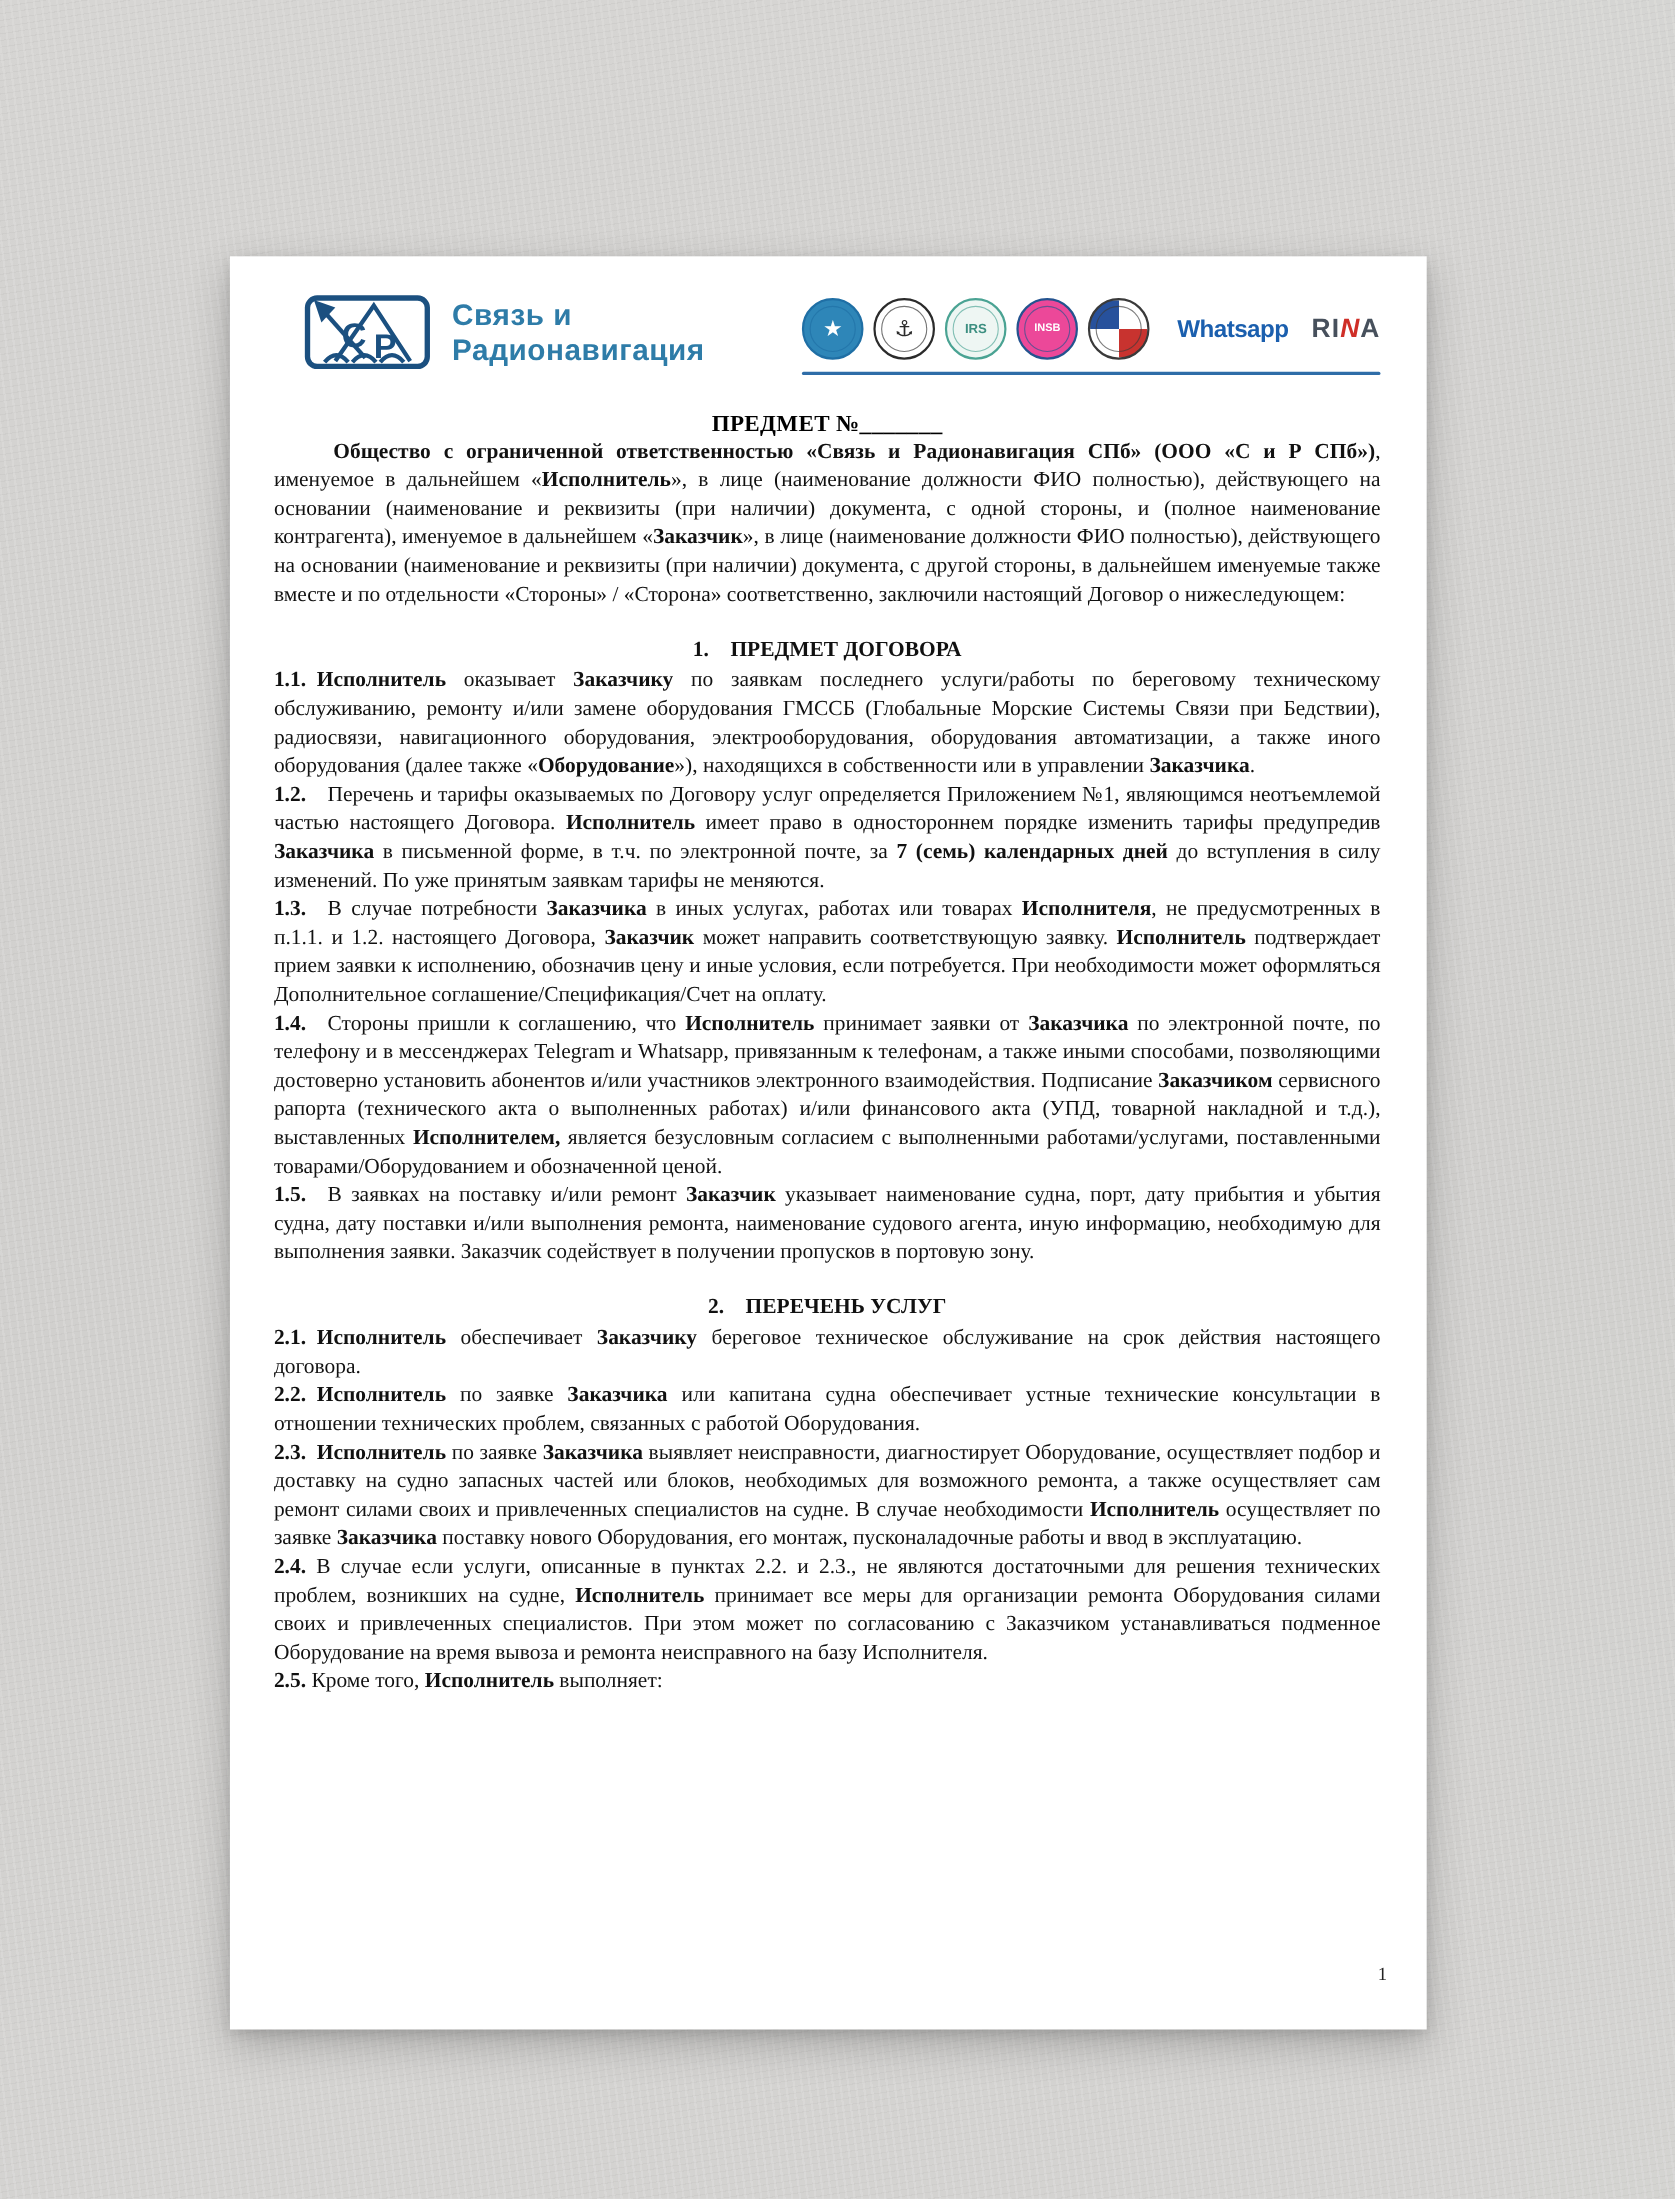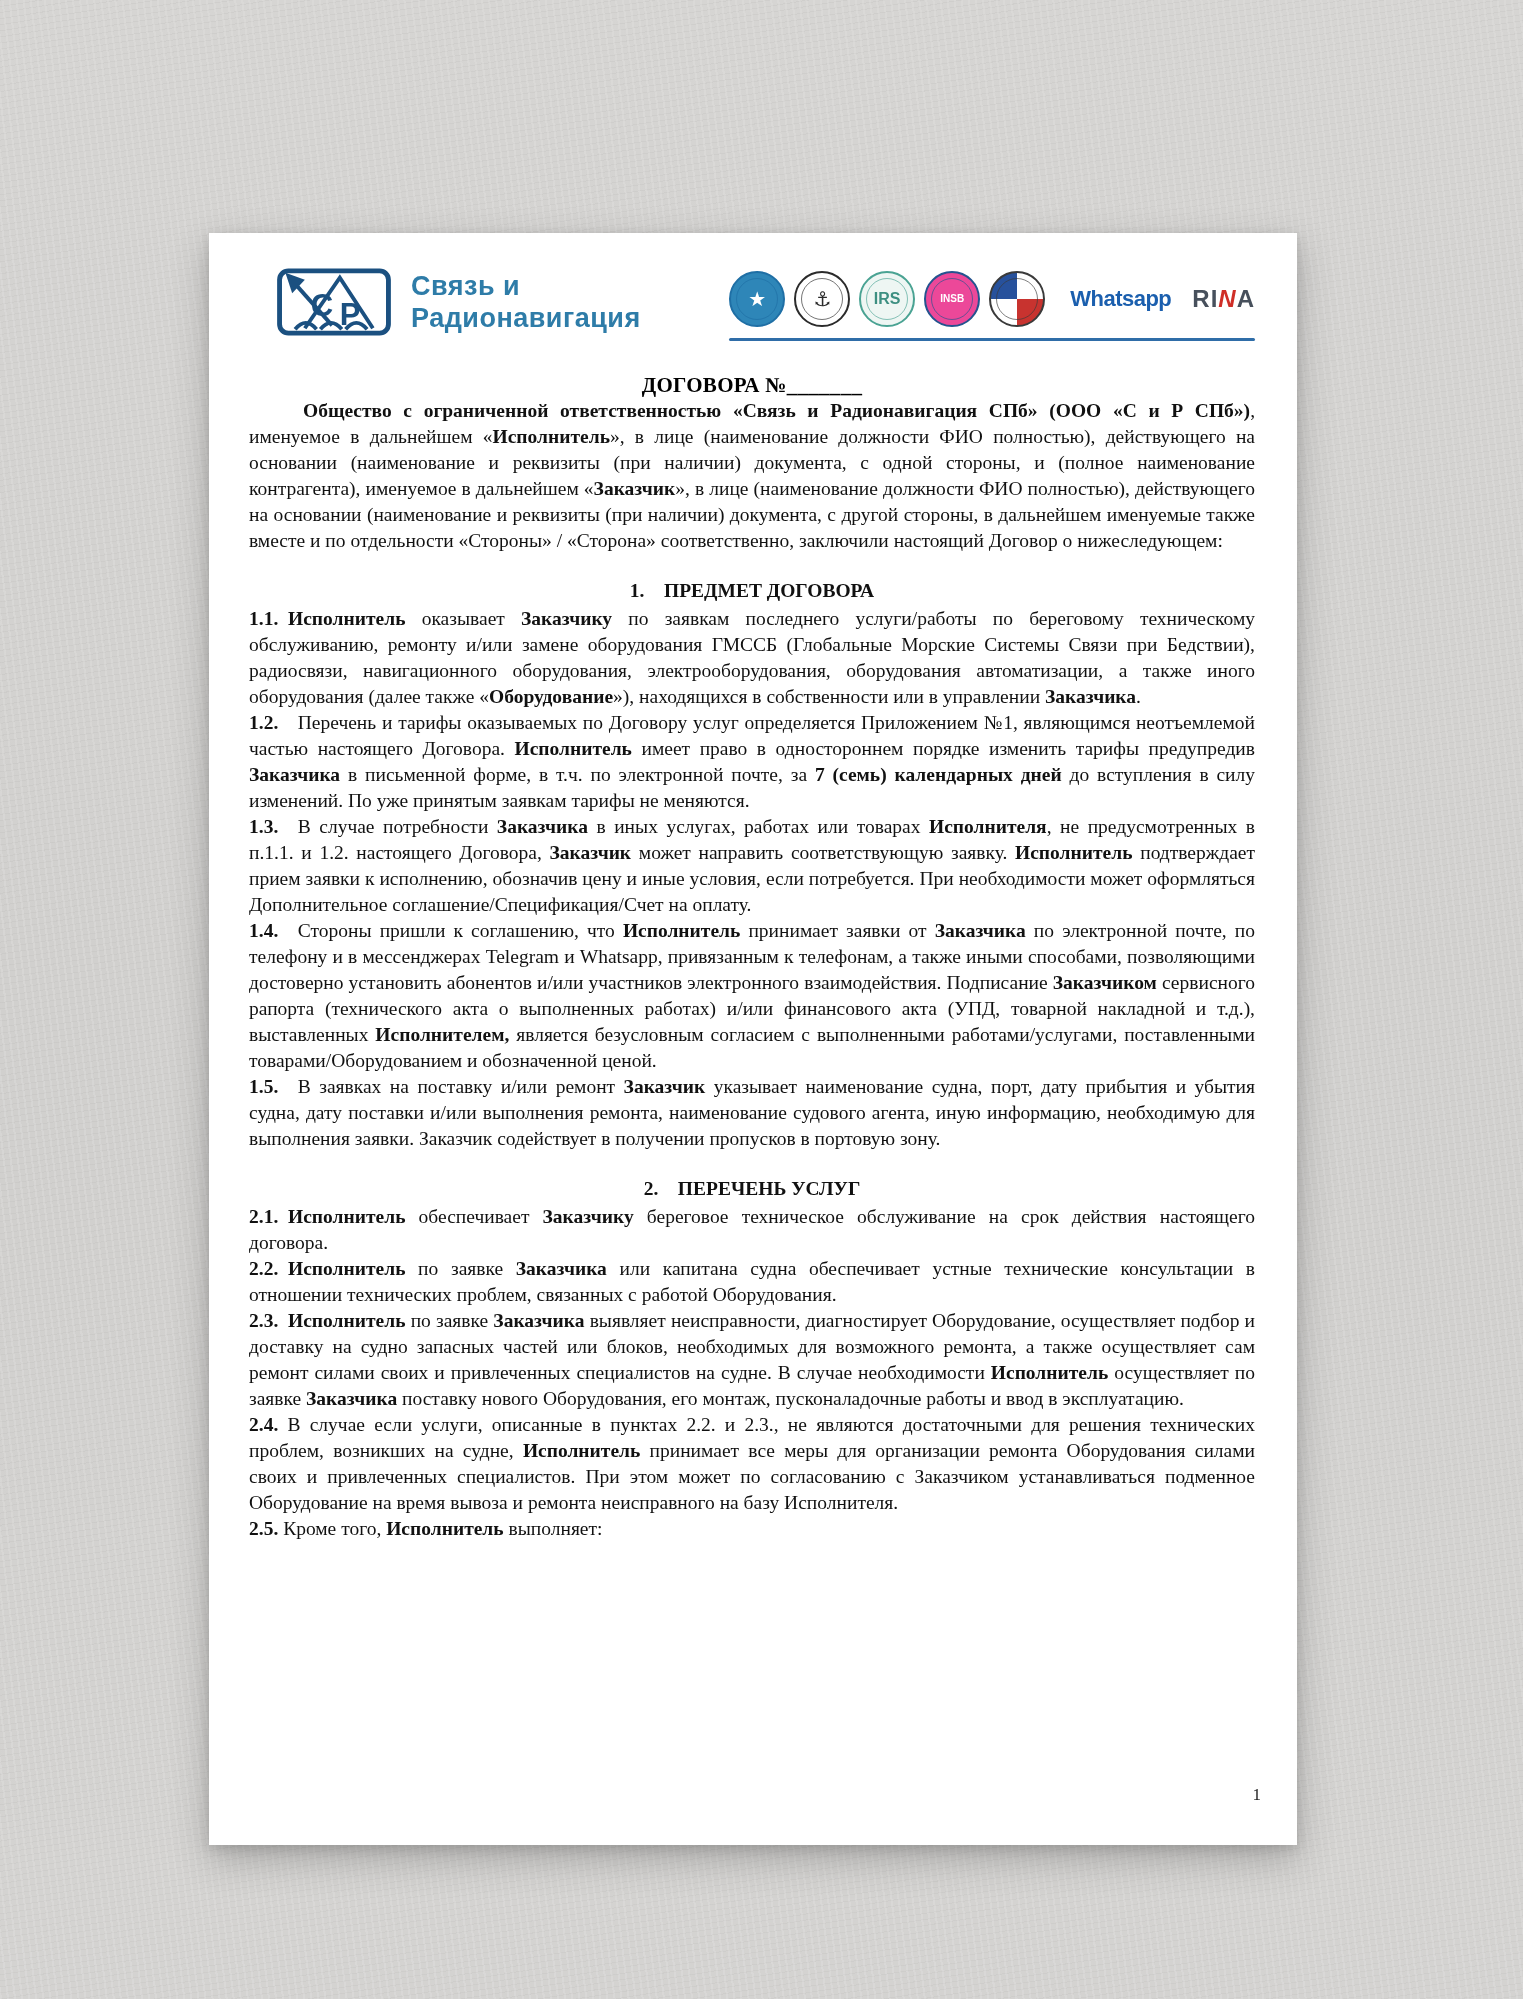--- a/index.html
+++ b/index.html
@@ -91,37 +91,37 @@
         <div class="certs">
           <div class="badge-row">
             <span style="display: flex; gap: 9px;">
                 <span class="badge" style="color: rgb(31, 111, 165); background: rgb(46, 134, 184);">
                   <span class="badge-glyph" style="color: rgb(255, 255, 255); font-size: 20px;">★</span>
                 </span>
                 <span class="badge" style="color: rgb(43, 43, 43); background: rgb(255, 255, 255);">
                   <span class="badge-glyph" style="color: rgb(43, 43, 43); font-size: 20px;">⚓</span>
                 </span>
                 <span class="badge" style="color: rgb(74, 163, 147); background: rgb(238, 246, 243);">
-                  <span class="badge-glyph" style="color: rgb(61, 143, 129); font-size: 16px;">IRS</span>
+                  <span class="badge-glyph" style="color: rgb(61, 143, 129); font-size: 12px;">IRS</span>
                 </span>
                 <span class="badge" style="color: rgb(36, 83, 143); background: #ec4899;">
                   <span class="badge-glyph" style="color: rgb(255, 255, 255); font-size: 10px;">INSB</span>
                 </span>
                 <span class="badge" style="color: rgb(58, 58, 58); background: conic-gradient(rgb(255, 255, 255) 0deg, rgb(255, 255, 255) 90deg, rgb(200, 51, 47) 90deg, rgb(200, 51, 47) 180deg, rgb(255, 255, 255) 180deg, rgb(255, 255, 255) 270deg, rgb(39, 81, 156) 270deg, rgb(39, 81, 156) 360deg);">
                   <span class="badge-glyph" style="color: rgb(200, 51, 47); font-size: 10px;"></span>
                 </span>
               </span>
             <span class="classnk">Whatsapp</span>
             <span class="rina"><span>RI</span><span class="rina-bolt">N</span><span>A</span></span>
           </div>
           <div class="cert-rule"></div>
         </div>
       </header>
 
-      <div class="doc-title">ДОГОВОРА №_______</div>
+      <div class="doc-title">ПРЕДМЕТ №_______</div>
 
 
       <div class="doc-body">
           <div class="para indent"><span class="b">Общество с ограниченной ответственностью «Связь и Радионавигация СПб» (ООО «С и Р СПб»)</span><span>, именуемое в дальнейшем «</span><span class="b">Исполнитель</span><span>», в лице (наименование должности ФИО полностью), действующего на основании (наименование и реквизиты (при наличии) документа, с одной стороны, и (полное наименование контрагента), именуемое в дальнейшем «</span><span class="b">Заказчик</span><span>», в лице (наименование должности ФИО полностью), действующего на основании (наименование и реквизиты (при наличии) документа, с другой стороны, в дальнейшем именуемые также вместе и по отдельности «Стороны» / «Сторона» соответственно, заключили настоящий Договор о нижеследующем:</span></div>
           <div class="section-heading"><span class="b">1. ПРЕДМЕТ ДОГОВОРА</span></div>
           <div class="para"><span class="b">1.1. Исполнитель</span><span> оказывает </span><span class="b">Заказчику</span><span> по заявкам последнего услуги/работы по береговому техническому обслуживанию, ремонту и/или замене оборудования ГМССБ (Глобальные Морские Системы Связи при Бедствии), радиосвязи, навигационного оборудования, электрооборудования, оборудования автоматизации, а также иного оборудования (далее также «</span><span class="b">Оборудование</span><span>»), находящихся в собственности или в управлении </span><span class="b">Заказчика</span><span>.</span></div>
           <div class="para"><span class="b">1.2.</span><span> Перечень и тарифы оказываемых по Договору услуг определяется Приложением №1, являющимся неотъемлемой частью настоящего Договора. </span><span class="b">Исполнитель</span><span> имеет право в одностороннем порядке изменить тарифы предупредив </span><span class="b">Заказчика</span><span> в письменной форме, в т.ч. по электронной почте, за </span><span class="b">7 (семь) календарных дней</span><span> до вступления в силу изменений. По уже принятым заявкам тарифы не меняются.</span></div>
           <div class="para"><span class="b">1.3.</span><span> В случае потребности </span><span class="b">Заказчика</span><span> в иных услугах, работах или товарах </span><span class="b">Исполнителя</span><span>, не предусмотренных в п.1.1. и 1.2. настоящего Договора, </span><span class="b">Заказчик</span><span> может направить соответствующую заявку. </span><span class="b">Исполнитель</span><span> подтверждает прием заявки к исполнению, обозначив цену и иные условия, если потребуется. При необходимости может оформляться Дополнительное соглашение/Спецификация/Счет на оплату.</span></div>
           <div class="para"><span class="b">1.4.</span><span> Стороны пришли к соглашению, что </span><span class="b">Исполнитель</span><span> принимает заявки от </span><span class="b">Заказчика</span><span> по электронной почте, по телефону и в мессенджерах Telegram и Whatsapp, привязанным к телефонам, а также иными способами, позволяющими достоверно установить абонентов и/или участников электронного взаимодействия. Подписание </span><span class="b">Заказчиком</span><span> сервисного рапорта (технического акта о выполненных работах) и/или финансового акта (УПД, товарной накладной и т.д.), выставленных </span><span class="b">Исполнителем,</span><span> является безусловным согласием с выполненными работами/услугами, поставленными товарами/Оборудованием и обозначенной ценой.</span></div>
           <div class="para"><span class="b">1.5.</span><span> В заявках на поставку и/или ремонт </span><span class="b">Заказчик</span><span> указывает наименование судна, порт, дату прибытия и убытия судна, дату поставки и/или выполнения ремонта, наименование судового агента, иную информацию, необходимую для выполнения заявки. Заказчик содействует в получении пропусков в портовую зону.</span></div>

